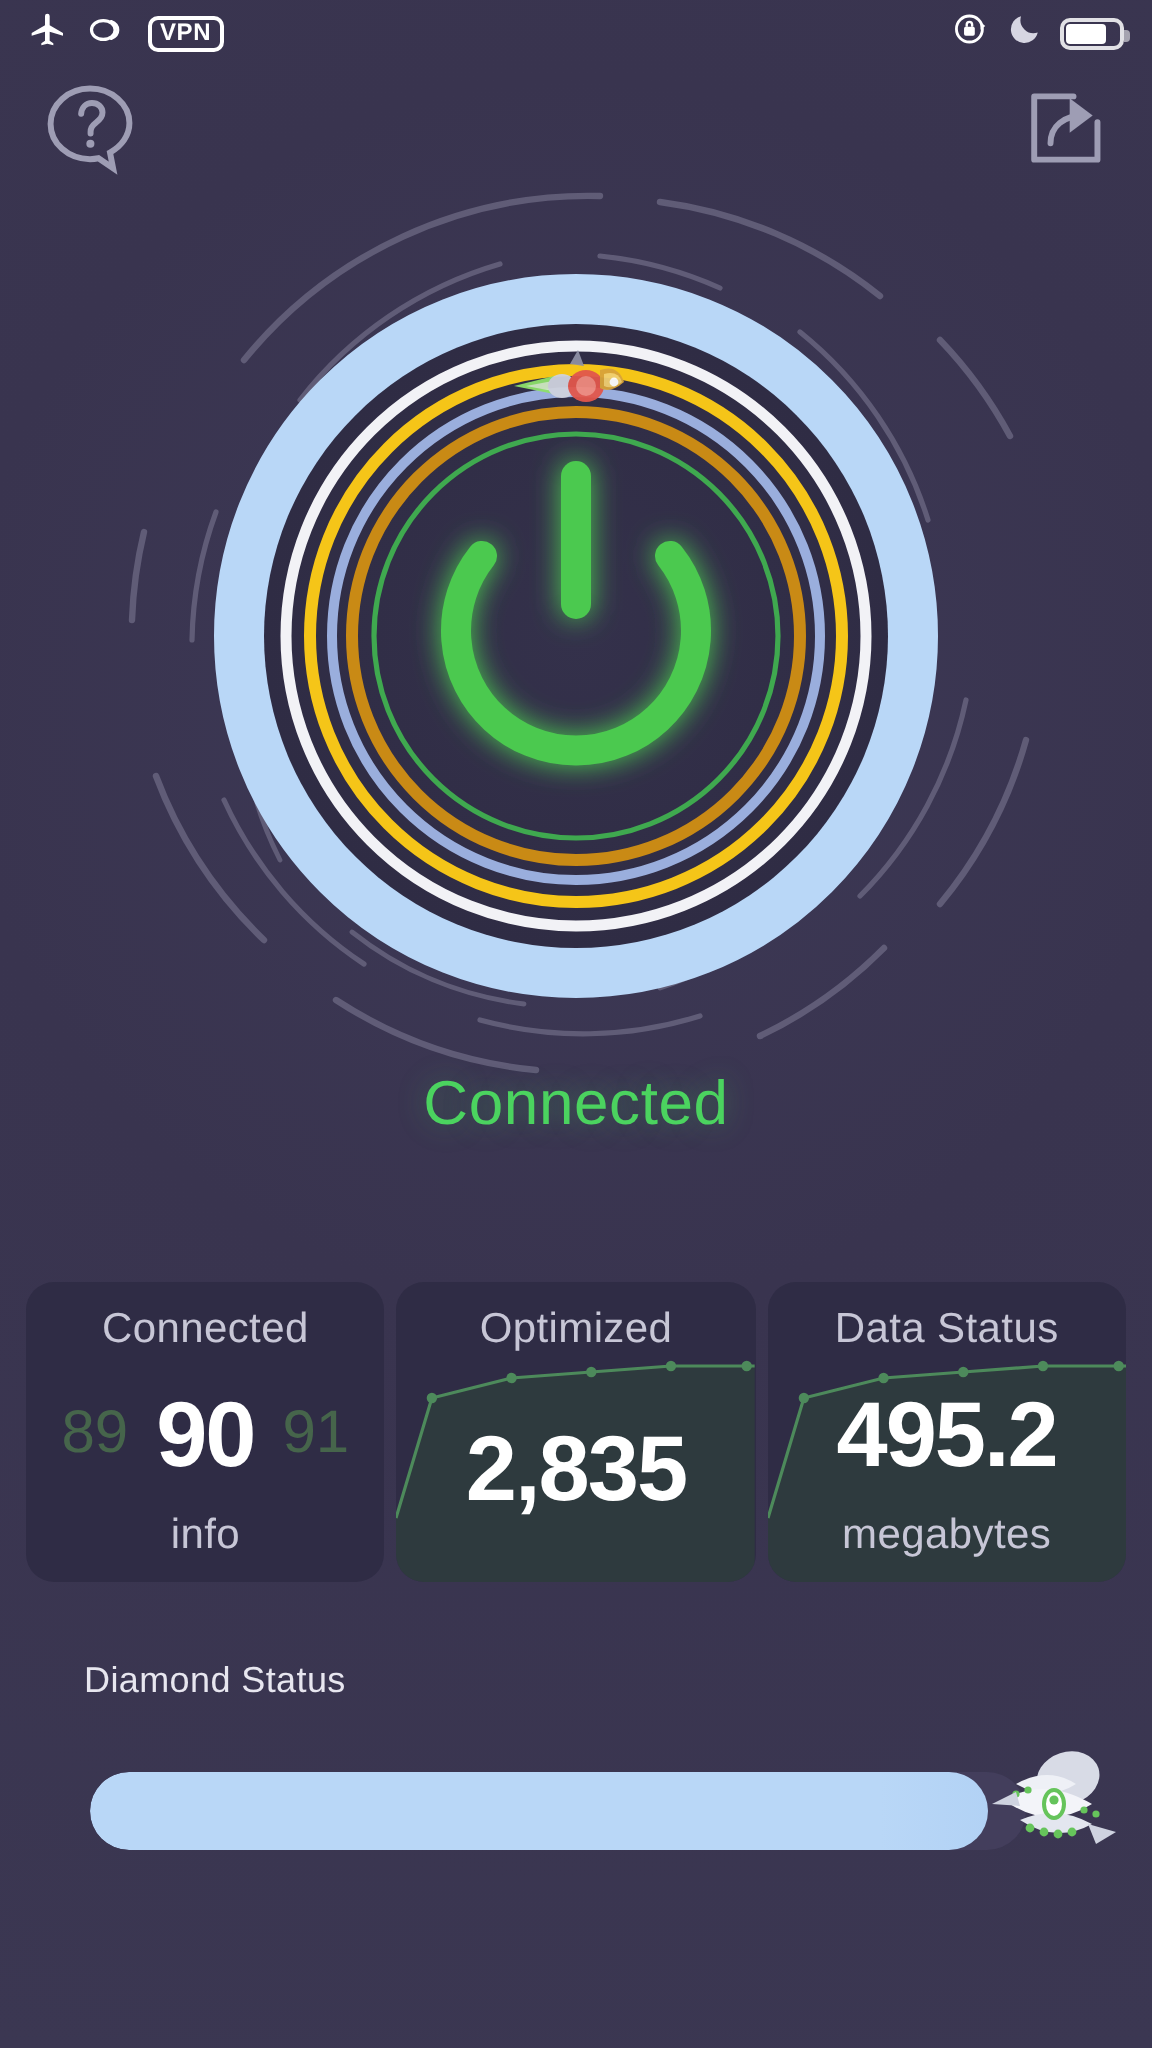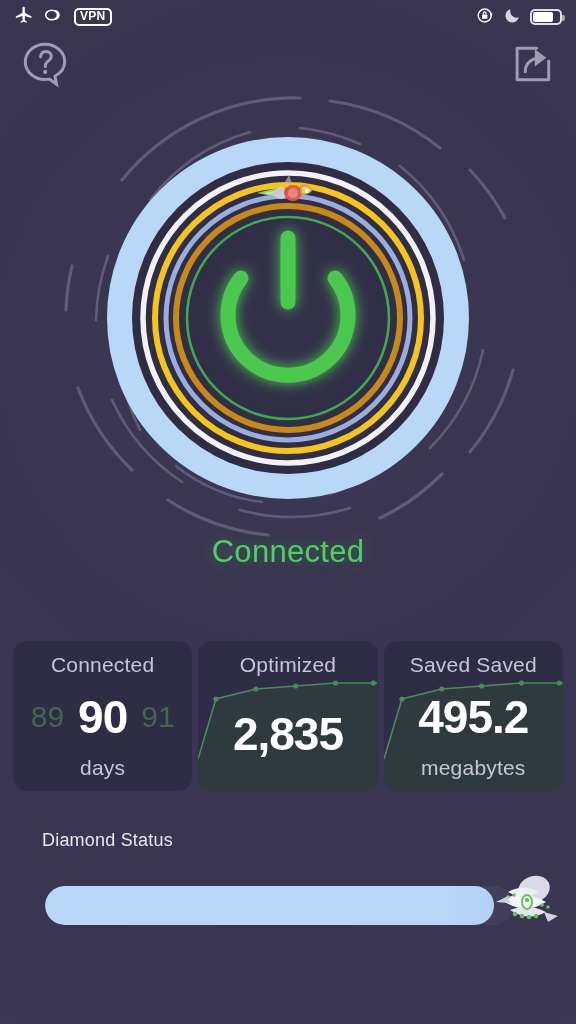--- a/index.html
+++ b/index.html
@@ -256,21 +256,21 @@
 
   <div class="cards">
 
     <div class="card">
       <div class="card-title">Connected</div>
       <div class="card-value-row">
         <span class="ghost">89</span>
         <span class="card-value">90</span>
         <span class="ghost">91</span>
       </div>
-      <div class="card-unit">days</div>
+      <div class="card-unit">info</div>
     </div>
 
     <div class="card">
       <svg class="card-chart" viewBox="0 0 180 150" preserveAspectRatio="none">
         <path d="M0 118 L18 58 L58 48 L98 45 L138 42 L180 42 L180 150 L0 150 Z" fill="#2e4738" opacity="0.55"></path>
         <path d="M0 118 L18 58 L58 48 L98 45 L138 42 L180 42" fill="none" stroke="#4d8a5b" stroke-width="1.6"></path>
         <g fill="#4d8a5b">
           <circle cx="18" cy="58" r="2.6"></circle>
             <circle cx="58" cy="48" r="2.6"></circle>
           <circle cx="98" cy="45" r="2.6"></circle>
@@ -289,21 +289,21 @@
         <path d="M0 118 L18 58 L58 48 L98 45 L138 42 L180 42 L180 150 L0 150 Z" fill="#2e4738" opacity="0.55"></path>
         <path d="M0 118 L18 58 L58 48 L98 45 L138 42 L180 42" fill="none" stroke="#4d8a5b" stroke-width="1.6"></path>
         <g fill="#4d8a5b">
           <circle cx="18" cy="58" r="2.6"></circle>
             <circle cx="58" cy="48" r="2.6"></circle>
           <circle cx="98" cy="45" r="2.6"></circle>
             <circle cx="138" cy="42" r="2.6"></circle>
           <circle cx="176" cy="42" r="2.6"></circle>
         </g>
       </svg>
-      <div class="card-title">Saved Saved</div>
+      <div class="card-title">Data Status</div>
       <div class="card-value-row">
         <span class="card-value">495.2</span>
       </div>
       <div class="card-unit">megabytes</div>
     </div>
   </div>
 
   <div class="ds-title">Diamond Status</div>
 
   <div class="progress-outer">

